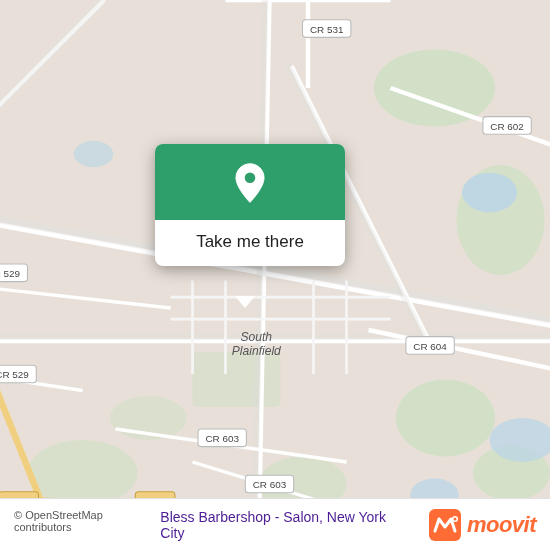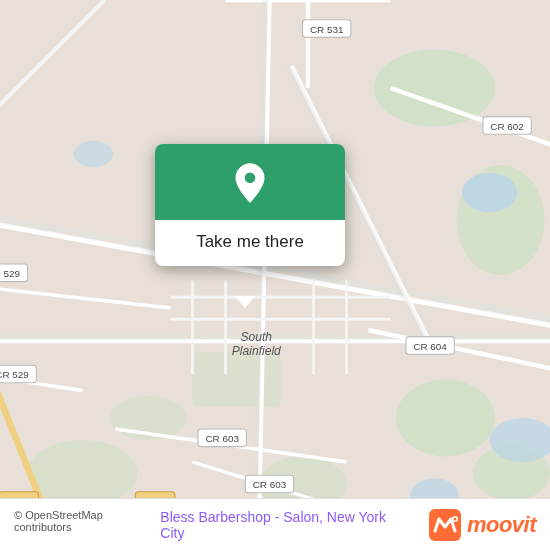--- a/index.html
+++ b/index.html
@@ -96,21 +96,21 @@
       flex-direction: row;
     }
 
     #osm-credit {
       font-size: 11px;
       color: #555;
     }
 
     #location-name {
       font-size: 14px;
-      color: #8b5cf6;
+      color: #4c1d95;
       font-weight: 400;
     }
 
     #moovit-logo {
       display: flex;
       align-items: center;
       gap: 6px;
       padding-left: 20px;
     }
 

